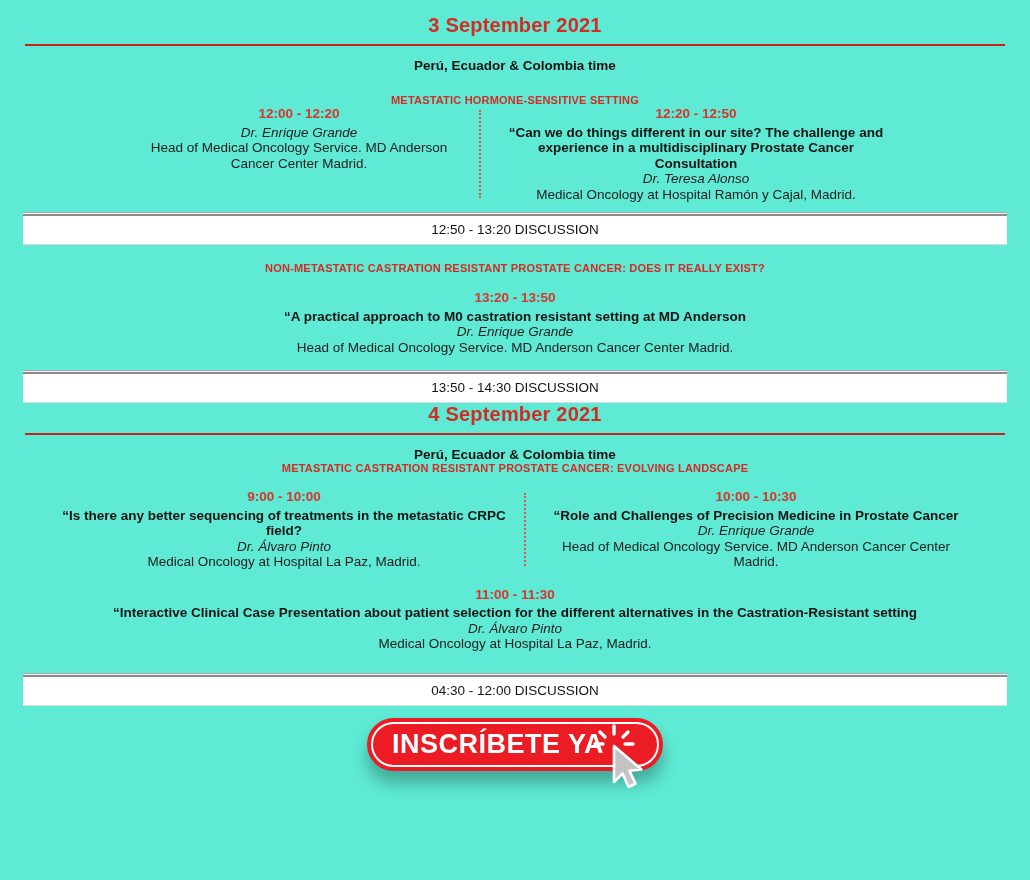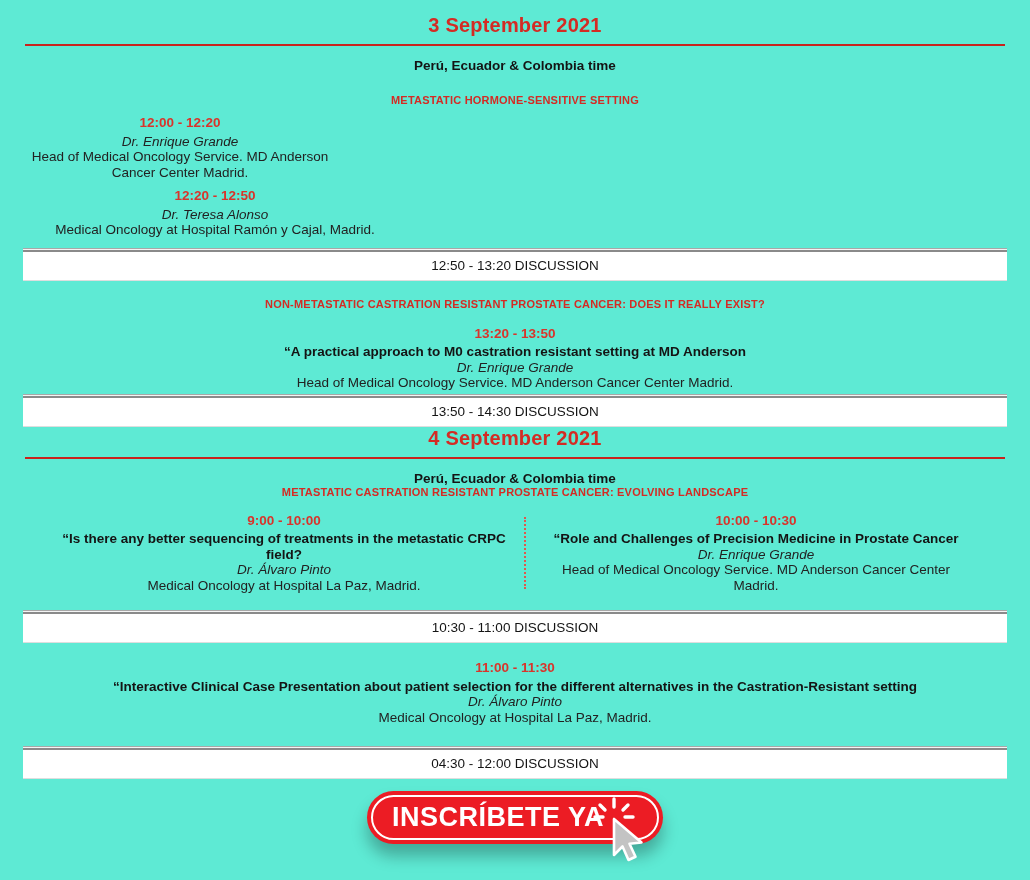--- a/index.html
+++ b/index.html
@@ -77,29 +77,30 @@
 <body>
 
 <div class="page">
 
   <div class="date-title day1">3 September 2021</div>
   <div class="red-rule"></div>
   <div class="timezone">Perú, Ecuador &amp; Colombia time</div>
 
   <div class="section-heading" style="margin-top:21px;">METASTATIC HORMONE-SENSITIVE SETTING</div>
 
-  <div class="session-row" style="margin-top:9px;flex-direction:column;">
+  <div class="session-row" style="margin-top:0;">
     <div class="session-col session" style="width:360px;">
       <div class="time">12:00 - 12:20</div>
       <div class="speaker">Dr. Enrique Grande</div>
       <div class="affiliation">Head of Medical Oncology Service. MD Anderson Cancer Center Madrid.</div>
     </div>
     <div class="col-divider"></div>
     <div class="session-col session" style="width:430px;">
       <div class="time">12:20 - 12:50</div>
+      <div class="title">“Can we do things different in our site? The challenge and experience in a multidisciplinary Prostate Cancer Consultation</div>
       <div class="speaker">Dr. Teresa Alonso</div>
       <div class="affiliation">Medical Oncology at Hospital Ramón y Cajal, Madrid.</div>
     </div>
   </div>
 
   <div class="band" style="margin-top:10px;">
     <div class="rule-a"></div>
       <div class="rule-gap"></div>
       <div class="rule-b"></div>
     <div class="label">12:50 - 13:20 DISCUSSION</div>
@@ -107,21 +108,21 @@
 
   <div class="section-heading" style="margin-top:17px;">NON-METASTATIC CASTRATION RESISTANT PROSTATE CANCER: DOES IT REALLY EXIST?</div>
 
   <div class="single-session session" style="margin-top:16px;">
     <div class="time">13:20 - 13:50</div>
     <div class="title">“A practical approach to M0 castration resistant setting at MD Anderson</div>
     <div class="speaker">Dr. Enrique Grande</div>
     <div class="affiliation">Head of Medical Oncology Service. MD Anderson Cancer Center Madrid.</div>
   </div>
 
-  <div class="band" style="margin-top:3px;">
+  <div class="band" style="margin-top:15px;">
     <div class="rule-a"></div>
       <div class="rule-gap"></div>
       <div class="rule-b"></div>
     <div class="label">13:50 - 14:30 DISCUSSION</div>
   </div>
 
   <div class="date-title day2">4 September 2021</div>
   <div class="red-rule"></div>
   <div class="timezone">Perú, Ecuador &amp; Colombia time</div>
 
@@ -136,26 +137,20 @@
     </div>
     <div class="col-divider"></div>
     <div class="session-col session" style="width:460px;text-align:center;">
       <div class="time">10:00 - 10:30</div>
       <div class="title">“Role and Challenges of Precision Medicine in Prostate Cancer</div>
       <div class="speaker">Dr. Enrique Grande</div>
       <div class="affiliation">Head of Medical Oncology Service. MD Anderson Cancer Center Madrid.</div>
     </div>
   </div>
 
-  <div class="band" style="margin-top:17px;">
-    <div class="rule-a"></div>
-      <div class="rule-gap"></div>
-      <div class="rule-b"></div>
-    <div class="label">10:30 - 11:00 DISCUSSION</div>
-  </div>
 
   <div class="single-session session" style="margin-top:17px;">
     <div class="time">11:00 - 11:30</div>
     <div class="title">“Interactive Clinical Case Presentation about patient selection for the different alternatives in the Castration-Resistant setting</div>
     <div class="speaker">Dr. Álvaro Pinto</div>
     <div class="affiliation">Medical Oncology at Hospital La Paz, Madrid.</div>
   </div>
 
   <div class="band" style="margin-top:21px;">
     <div class="rule-a"></div>

